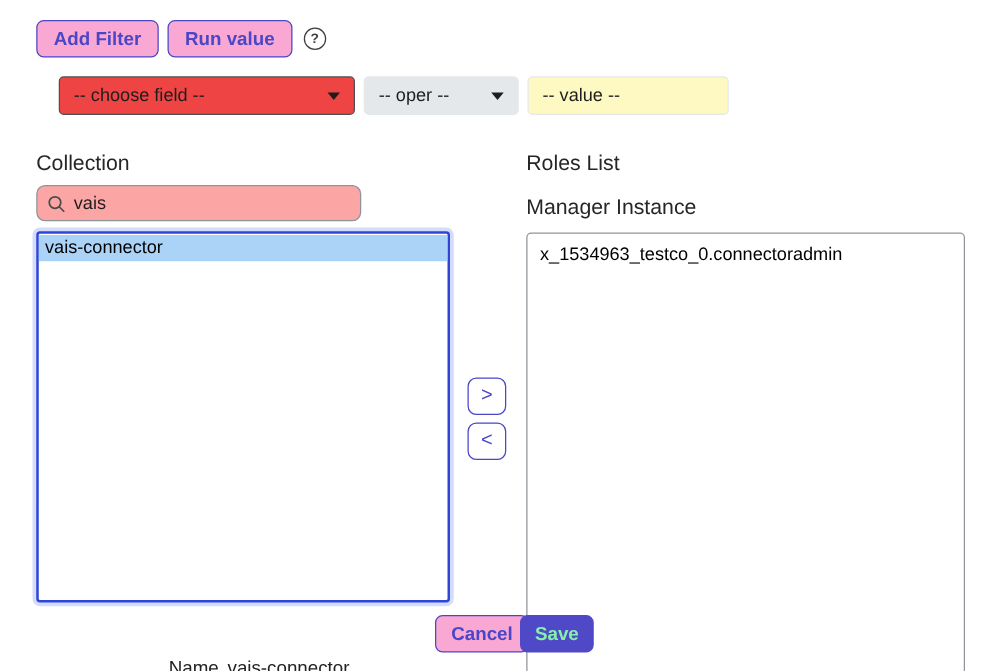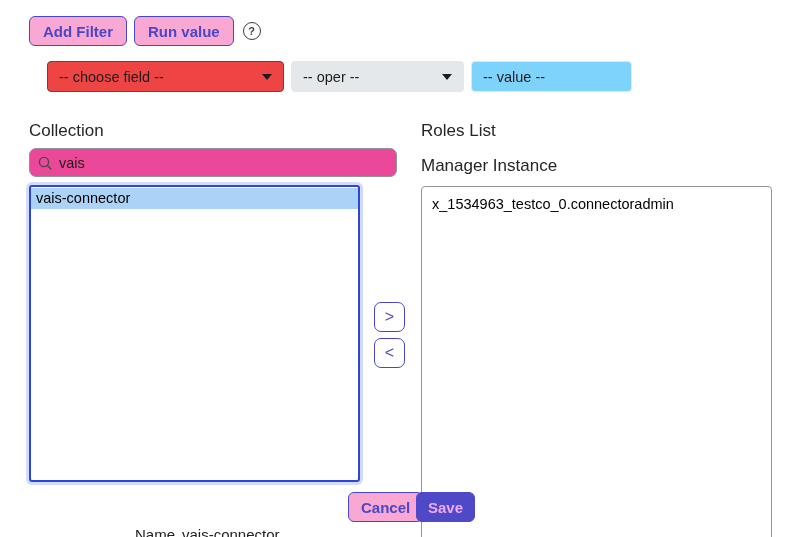--- a/index.html
+++ b/index.html
@@ -71,36 +71,36 @@
     border-radius: 4px;
     font-size: 14.5px;
     cursor: pointer;
   }
   .dropdown.field {
     width: 237px;
     background: #ef4444;
     border: 1px solid #4f4f4f;
   }
   .dropdown.oper {
-    width: 173px;
+    width: 124px;
     background: #e5e8ea;
     border: 1px solid #e5e8ea;
   }
   .caret {
     width: 0; height: 0;
     border-left: 5px solid transparent;
     border-right: 5px solid transparent;
     border-top: 6px solid #1d1d1d;
     margin-left: 8px;
     flex: 0 0 auto;
   }
   .value-box {
     box-sizing: border-box;
     width: 161px;
-    background: #7dd3fc;
+    background: #fef9c3;
     border: 1px solid #e5e8ea;
     border-radius: 4px;
     display: flex;
     align-items: center;
     padding: 0 11px;
     font-size: 14.5px;
     color: #1d1d1d;
   }
 
   
@@ -111,25 +111,25 @@
     white-space: nowrap;
   }
   .lbl-collection { left: 29px;  top: 121px; }
   .lbl-roles      { left: 421px; top: 121px; }
   .lbl-instance   { left: 421px; top: 156px; }
 
   
   .search-box {
     position: absolute;
     left: 29px; top: 148px;
-    width: 368px; height: 29px;
+    width: 260px; height: 29px;
     box-sizing: border-box;
     border: 1px solid #8e949a;
     border-radius: 7px;
-    background: #ec4899;
+    background: #fca5a5;
     display: flex;
     align-items: center;
     padding: 0 8px;
     gap: 7px;
   }
   .search-box svg { flex: 0 0 auto; display: block; }
   .search-box input {
     border: none;
     outline: none;
     background: transparent;
@@ -222,21 +222,21 @@
     position: absolute;
     left: 416px; top: 492px;
     height: 30px;
     padding: 0 11px;
     display: inline-flex;
     align-items: center;
     justify-content: center;
     background: #4f49c8;
     border: 1px solid #4f49c8;
     border-radius: 6px;
-    color: #f0abfc;
+    color: #86efac;
     font-weight: 700;
     font-size: 15px;
     font-family: "Liberation Sans", sans-serif;
     cursor: pointer;
     box-sizing: border-box;
   }
 
   
   .name-row {
     position: absolute;

